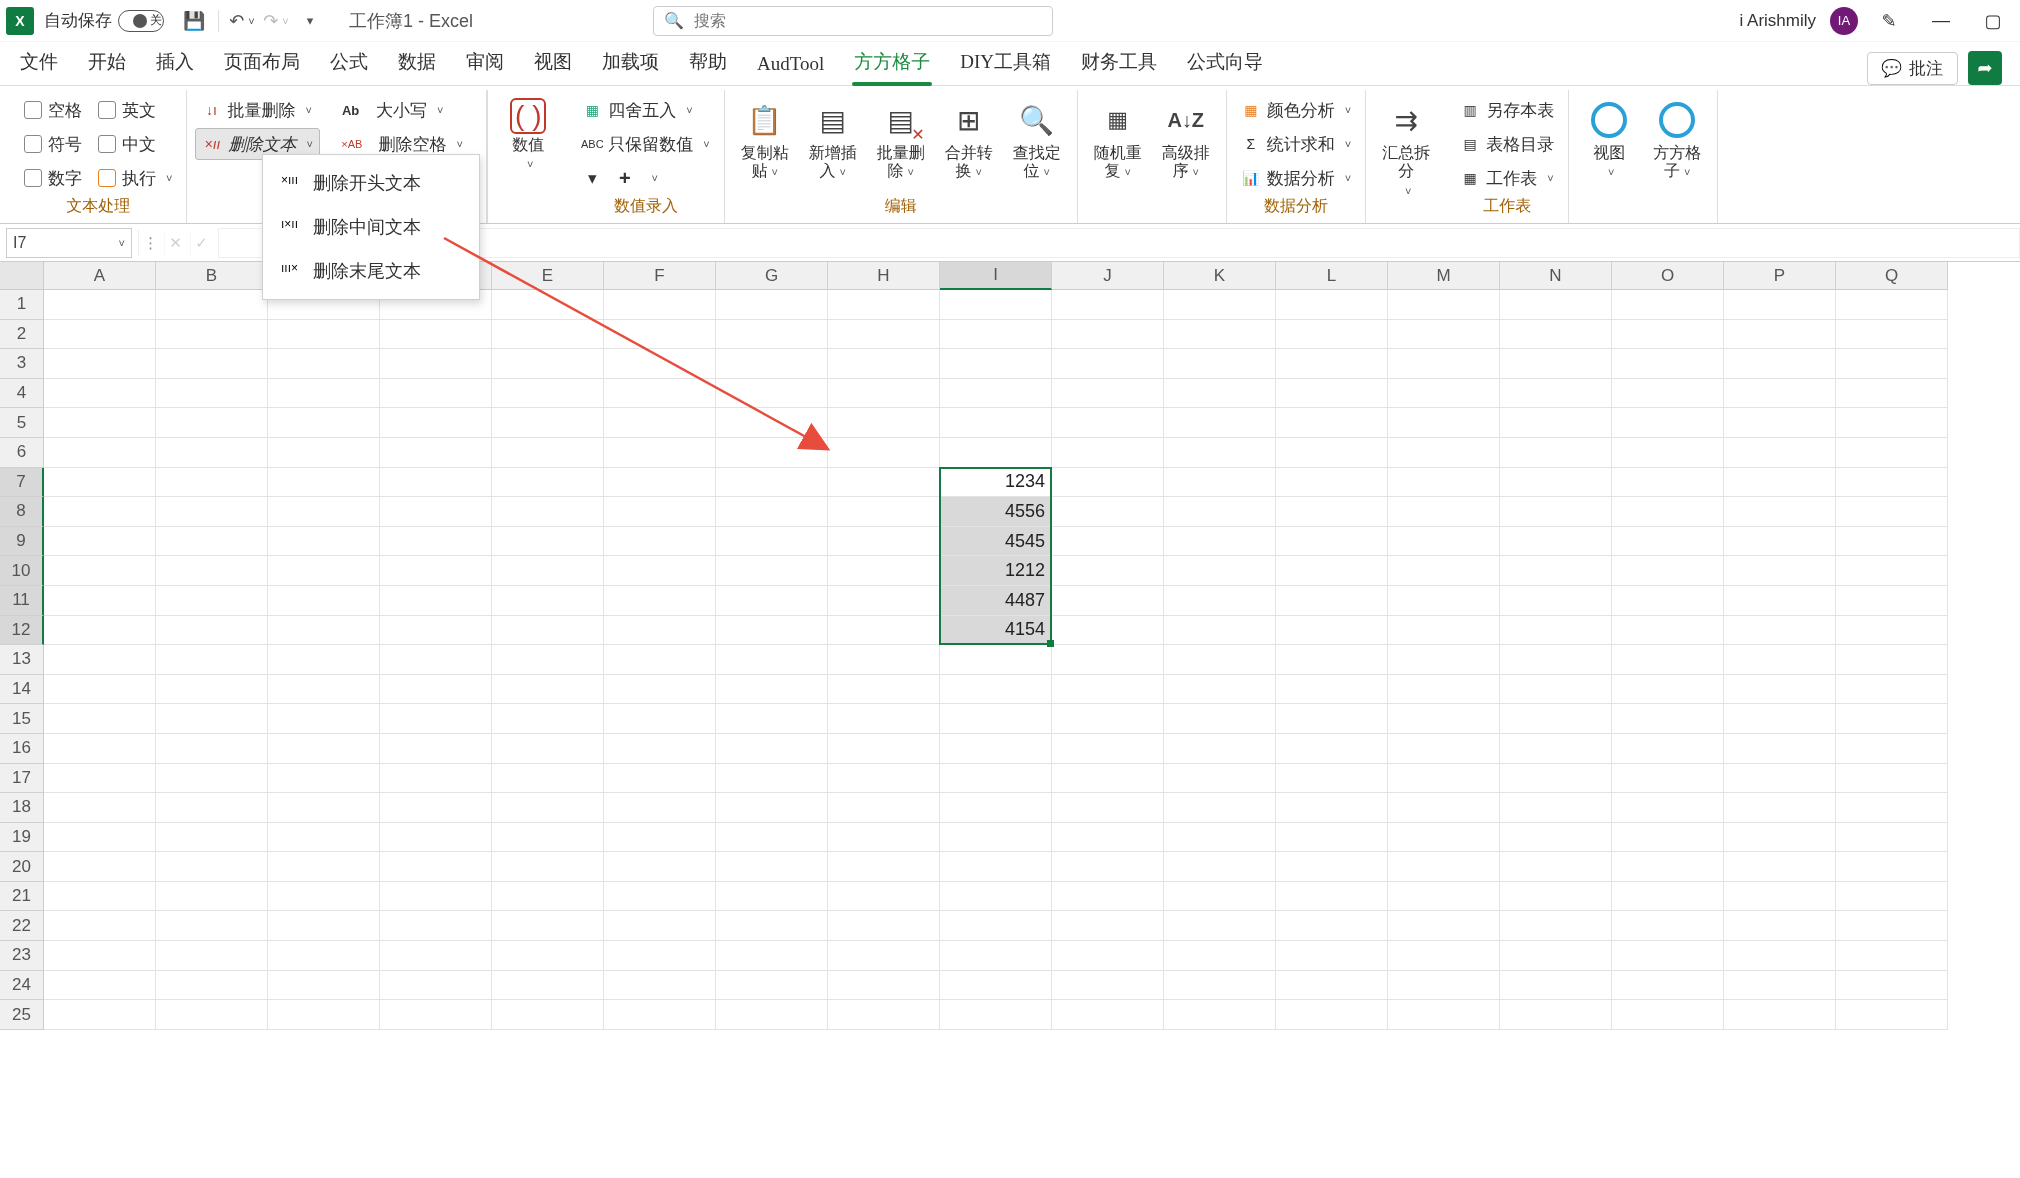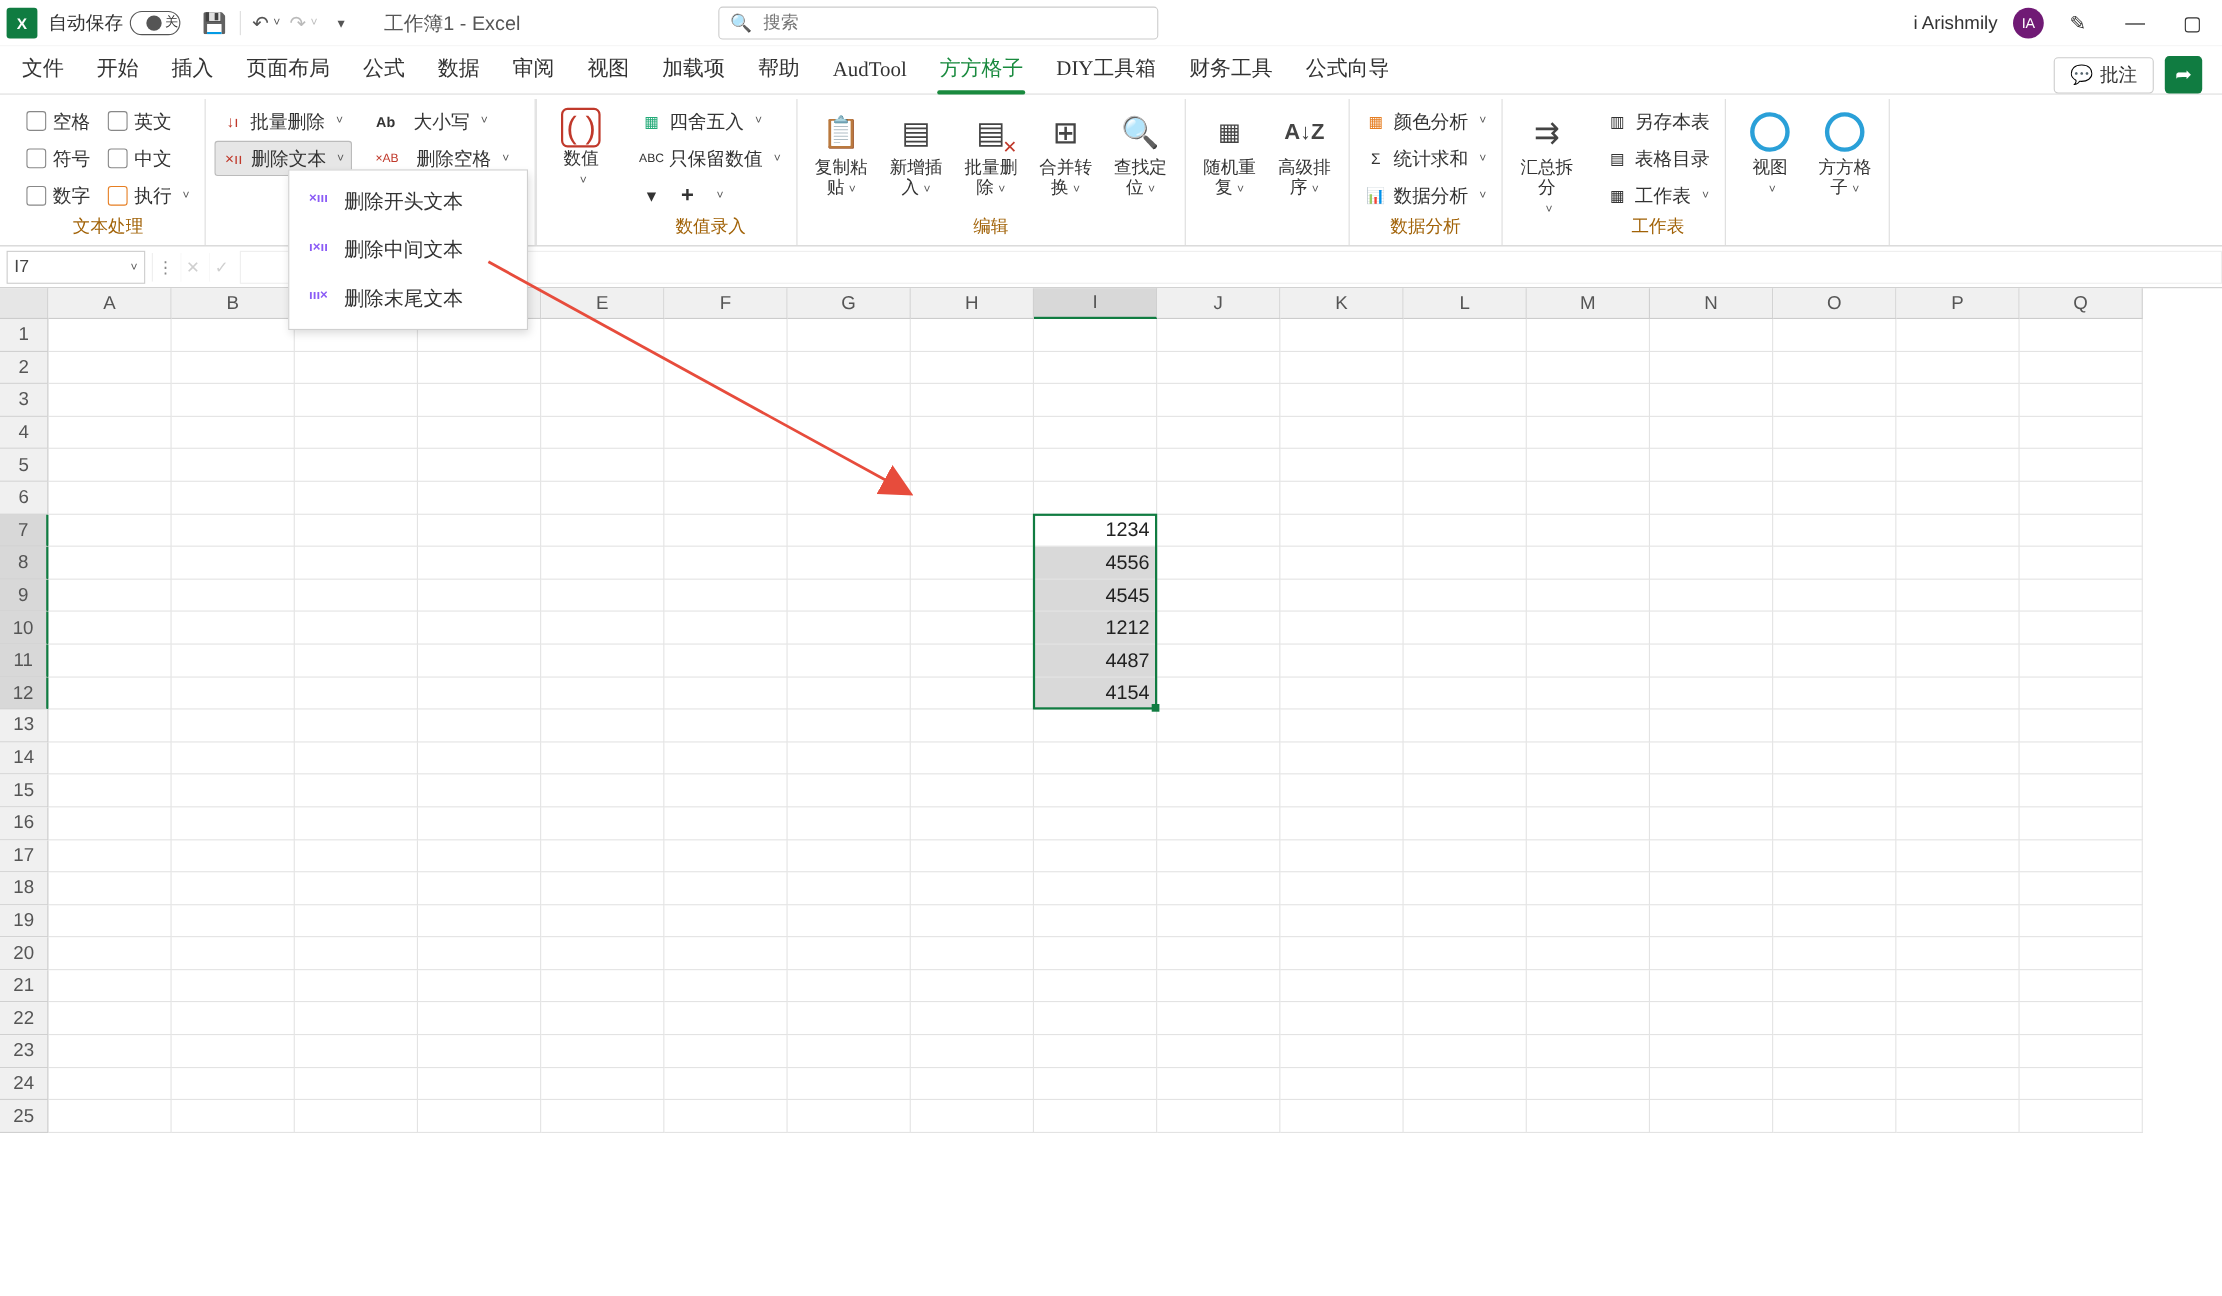--- a/index.html
+++ b/index.html
@@ -32,33 +32,33 @@
 .share-btn { width: 34px; height: 34px; background: #107c41; border-radius: 4px; display:flex; align-items:center; justify-content:center; color:#fff; font-size:18px;}
 
 
 .ribbon { height: 138px; border-bottom: 1px solid #ccc; display: flex; padding: 4px 4px 0 10px; position: relative; }
 .rib-group { display: flex; flex-direction: column; align-items: center; padding: 4px 8px 0; border-right: 1px solid #ddd; }
 .rib-group:last-child { border-right:none; }
 .rib-group-body { flex: 1; display: flex; gap: 4px; align-items: flex-start; }
 .rib-group-label { font-size: 16px; color: #a16207; padding: 2px 0 6px; }
 .rib-col { display: flex; flex-direction: column; gap: 2px; }
 .rib-item-sm { display: flex; align-items: center; gap: 6px; font-size: 17px; padding: 4px 6px; cursor: pointer; white-space: nowrap; height: 32px; border-radius:3px;}
-.rib-item-sm.pressed { background: #e6e6e6; border: 1px solid #bbb; }
+.rib-item-sm.pressed { background: #e6e6e6; border: 1px solid #bbb; font-style: italic; }
 .tiny-icon { width: 20px; height: 20px; display: inline-flex; align-items: center; justify-content: center; font-size: 14px; }
 .checkbox { width:18px; height:18px; border:1.5px solid #888; border-radius:3px; display:inline-block; flex-shrink:0;}
 .checkbox.orange{ border-color:#e67e22;}
 .rib-big { display: flex; flex-direction: column; align-items: center; gap: 2px; padding: 4px 6px; cursor: pointer; font-size: 16px; width: 64px; text-align:center; }
 .rib-big .big-icon { width: 44px; height: 44px; display:flex; align-items:center; justify-content:center; font-size:28px; color:#444;}
 .rib-big .lbl { line-height:1.15; }
 .chev { font-size:11px; color:#555; margin-left:4px;}
 
 
 .dropdown { position: absolute; left: 262px; top: 68px; width: 218px; background: #fff; border: 1px solid #d0d0d0; box-shadow: 2px 4px 8px rgba(0,0,0,0.15); z-index: 50; padding: 6px 0; }
 .dropdown-item { display: flex; align-items: center; gap: 12px; padding: 10px 18px; font-size: 18px; cursor: pointer; }
-.dd-icon { width:20px; height:20px; display:flex; font-size:12px; color:#8b5cf6; position:relative;font-weight:bold;}
+.dd-icon { width:20px; height:20px; display:flex; font-size:12px; color:#000000; position:relative;}
 
 
 .formula-row { height: 38px; display: flex; align-items: center; border-bottom: 1px solid #ccc; padding-left: 6px; gap: 6px; }
 .name-box { width: 126px; height: 30px; border: 1px solid #ccc; display:flex; align-items:center; justify-content:space-between; padding: 0 6px; font-size:16px; color:#444; background:#fff;}
 .fb-btns { display:flex; align-items:center; gap:4px; color:#888; font-size:15px;}
 .fb-btns span { width:22px; text-align:center; border-left:1px solid #eee; padding:4px 4px;}
 .formula-input { flex:1; height:30px; border: 1px solid #eee; padding:0 6px; font-size:16px;}
 
 
 .grid-area { position: relative; display: flex; height: 930px; }

